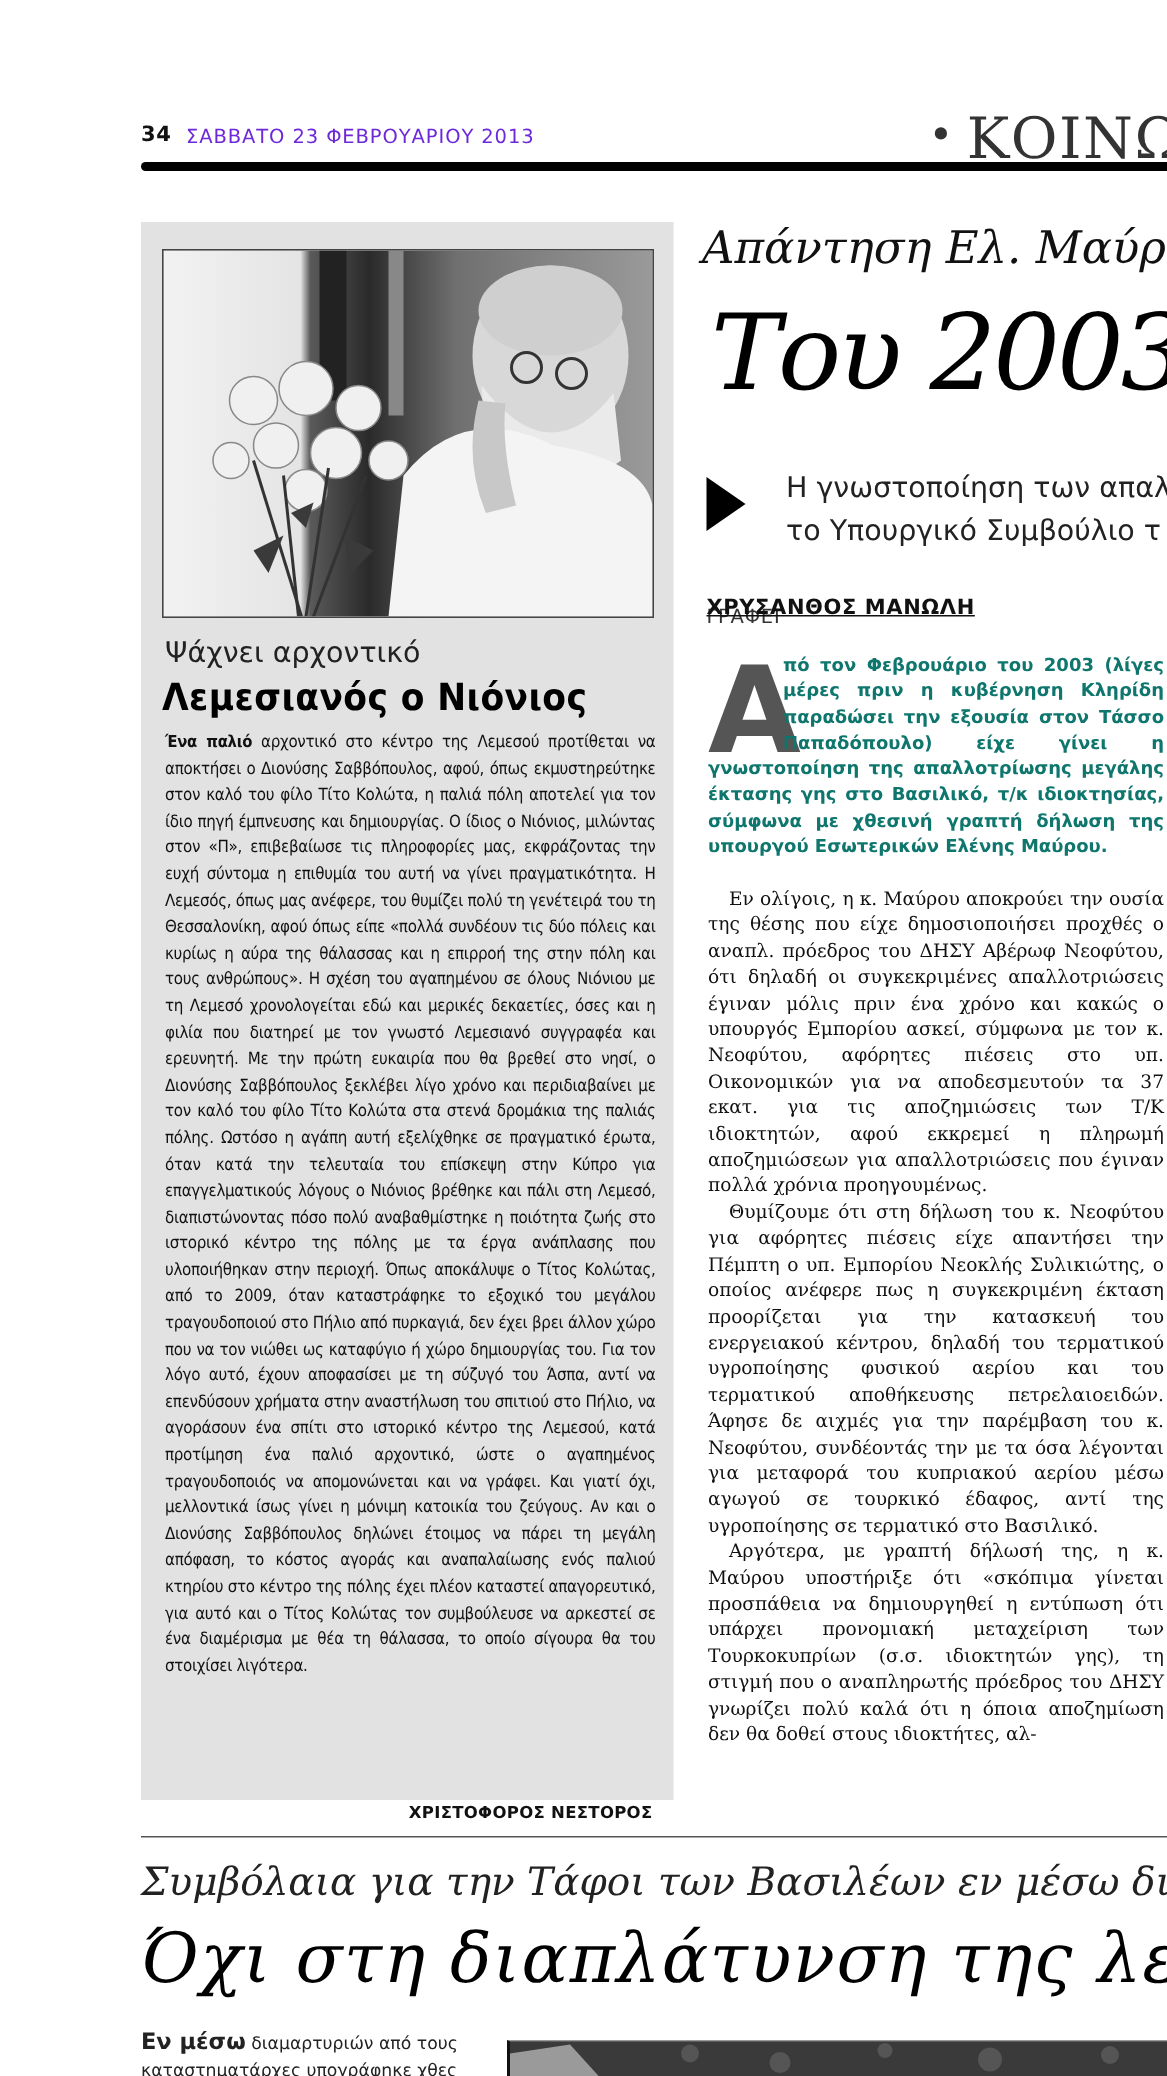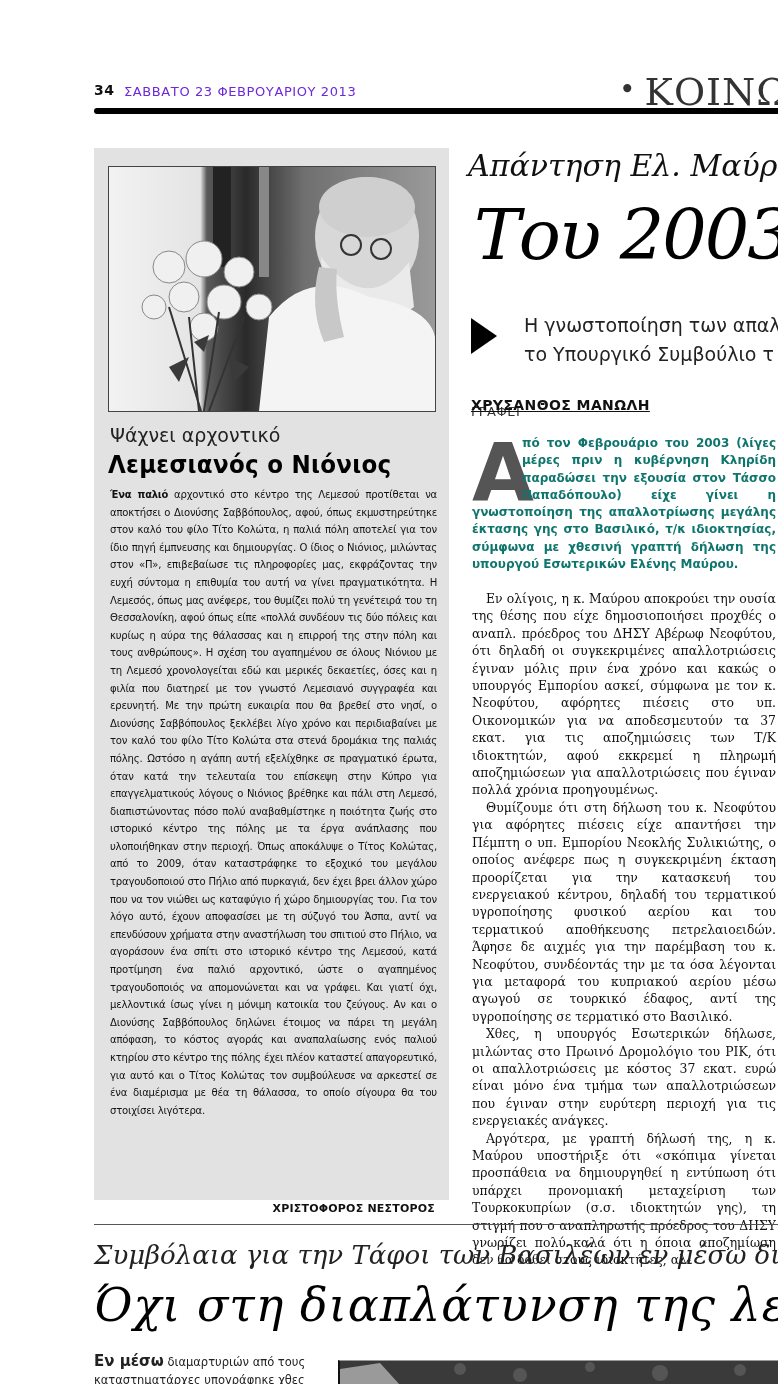--- a/index.html
+++ b/index.html
@@ -114,21 +114,20 @@
   <div>το Υπουργικό Συμβούλιο τ</div>
 </div>
 <div class="byline-label">ΓΡΑΦΕΙ</div>
 <div class="byline-name">ΧΡΥΣΑΝΘΟΣ ΜΑΝΩΛΗ</div>
 
 <div class="dropcap">Α</div>
 <div class="intro"><span class="spacer"></span><span>πό τον Φεβρουάριο του 2003 (λίγες μέρες πριν η κυβέρνηση Κληρίδη παραδώσει την εξουσία στον Τάσσο Παπαδόπουλο) είχε γίνει η γνωστοποίηση της απαλλοτρίωσης μεγάλης έκτασης γης στο Βασιλικό, τ/κ ιδιοκτησίας, σύμφωνα με χθεσινή γραπτή δήλωση της υπουργού Εσωτερικών Ελένης Μαύρου.</span></div>
 <div class="main-body">
   <p>Εν ολίγοις, η κ. Μαύρου αποκρούει την ουσία της θέσης που είχε δημοσιοποιήσει προχθές ο αναπλ. πρόεδρος του ΔΗΣΥ Αβέρωφ Νεοφύτου, ότι δηλαδή οι συγκεκριμένες απαλλοτριώσεις έγιναν μόλις πριν ένα χρόνο και κακώς ο υπουργός Εμπορίου ασκεί, σύμφωνα με τον κ. Νεοφύτου, αφόρητες πιέσεις στο υπ. Οικονομικών για να αποδεσμευτούν τα 37 εκατ. για τις αποζημιώσεις των Τ/Κ ιδιοκτητών, αφού εκκρεμεί η πληρωμή αποζημιώσεων για απαλλοτριώσεις που έγιναν πολλά χρόνια προηγουμένως.</p>
   <p>Θυμίζουμε ότι στη δήλωση του κ. Νεοφύτου για αφόρητες πιέσεις είχε απαντήσει την Πέμπτη ο υπ. Εμπορίου Νεοκλής Συλικιώτης, ο οποίος ανέφερε πως η συγκεκριμένη έκταση προορίζεται για την κατασκευή του ενεργειακού κέντρου, δηλαδή του τερματικού υγροποίησης φυσικού αερίου και του τερματικού αποθήκευσης πετρελαιοειδών. Άφησε δε αιχμές για την παρέμβαση του κ. Νεοφύτου, συνδέοντάς την με τα όσα λέγονται για μεταφορά του κυπριακού αερίου μέσω αγωγού σε τουρκικό έδαφος, αντί της υγροποίησης σε τερματικό στο Βασιλικό.</p>
-  <p>Χθες, η υπουργός Εσωτερικών δήλωσε, μιλώντας στο Πρωινό Δρομολόγιο του ΡΙΚ, ότι οι απαλλοτριώσεις με κόστος 37 εκατ. ευρώ είναι μόνο ένα τμήμα των απαλλοτριώσεων που έγιναν στην ευρύτερη περιοχή για τις ενεργειακές ανάγκες.</p>
   <p>Αργότερα, με γραπτή δήλωσή της, η κ. Μαύρου υποστήριξε ότι «σκόπιμα γίνεται προσπάθεια να δημιουργηθεί η εντύπωση ότι υπάρχει προνομιακή μεταχείριση των Τουρκοκυπρίων (σ.σ. ιδιοκτητών γης), τη στιγμή που ο αναπληρωτής πρόεδρος του ΔΗΣΥ γνωρίζει πολύ καλά ότι η όποια αποζημίωση δεν θα δοθεί στους ιδιοκτήτες, αλ-</p>
 </div>
 
 <div class="bottom-rule"></div>
 
 <div class="kicker2">Συμβόλαια για την Τάφοι των Βασιλέων εν μέσω διαμαρτυρ</div>
 <div class="headline2">Όχι στη διαπλάτυνση της λεω</div>
 <div class="bottom-text">
   <span class="lead">Εν μέσω</span><span> διαμαρτυριών από τους</span><br>
   <span>καταστηματάρχες υπογράφηκε χθες</span>

